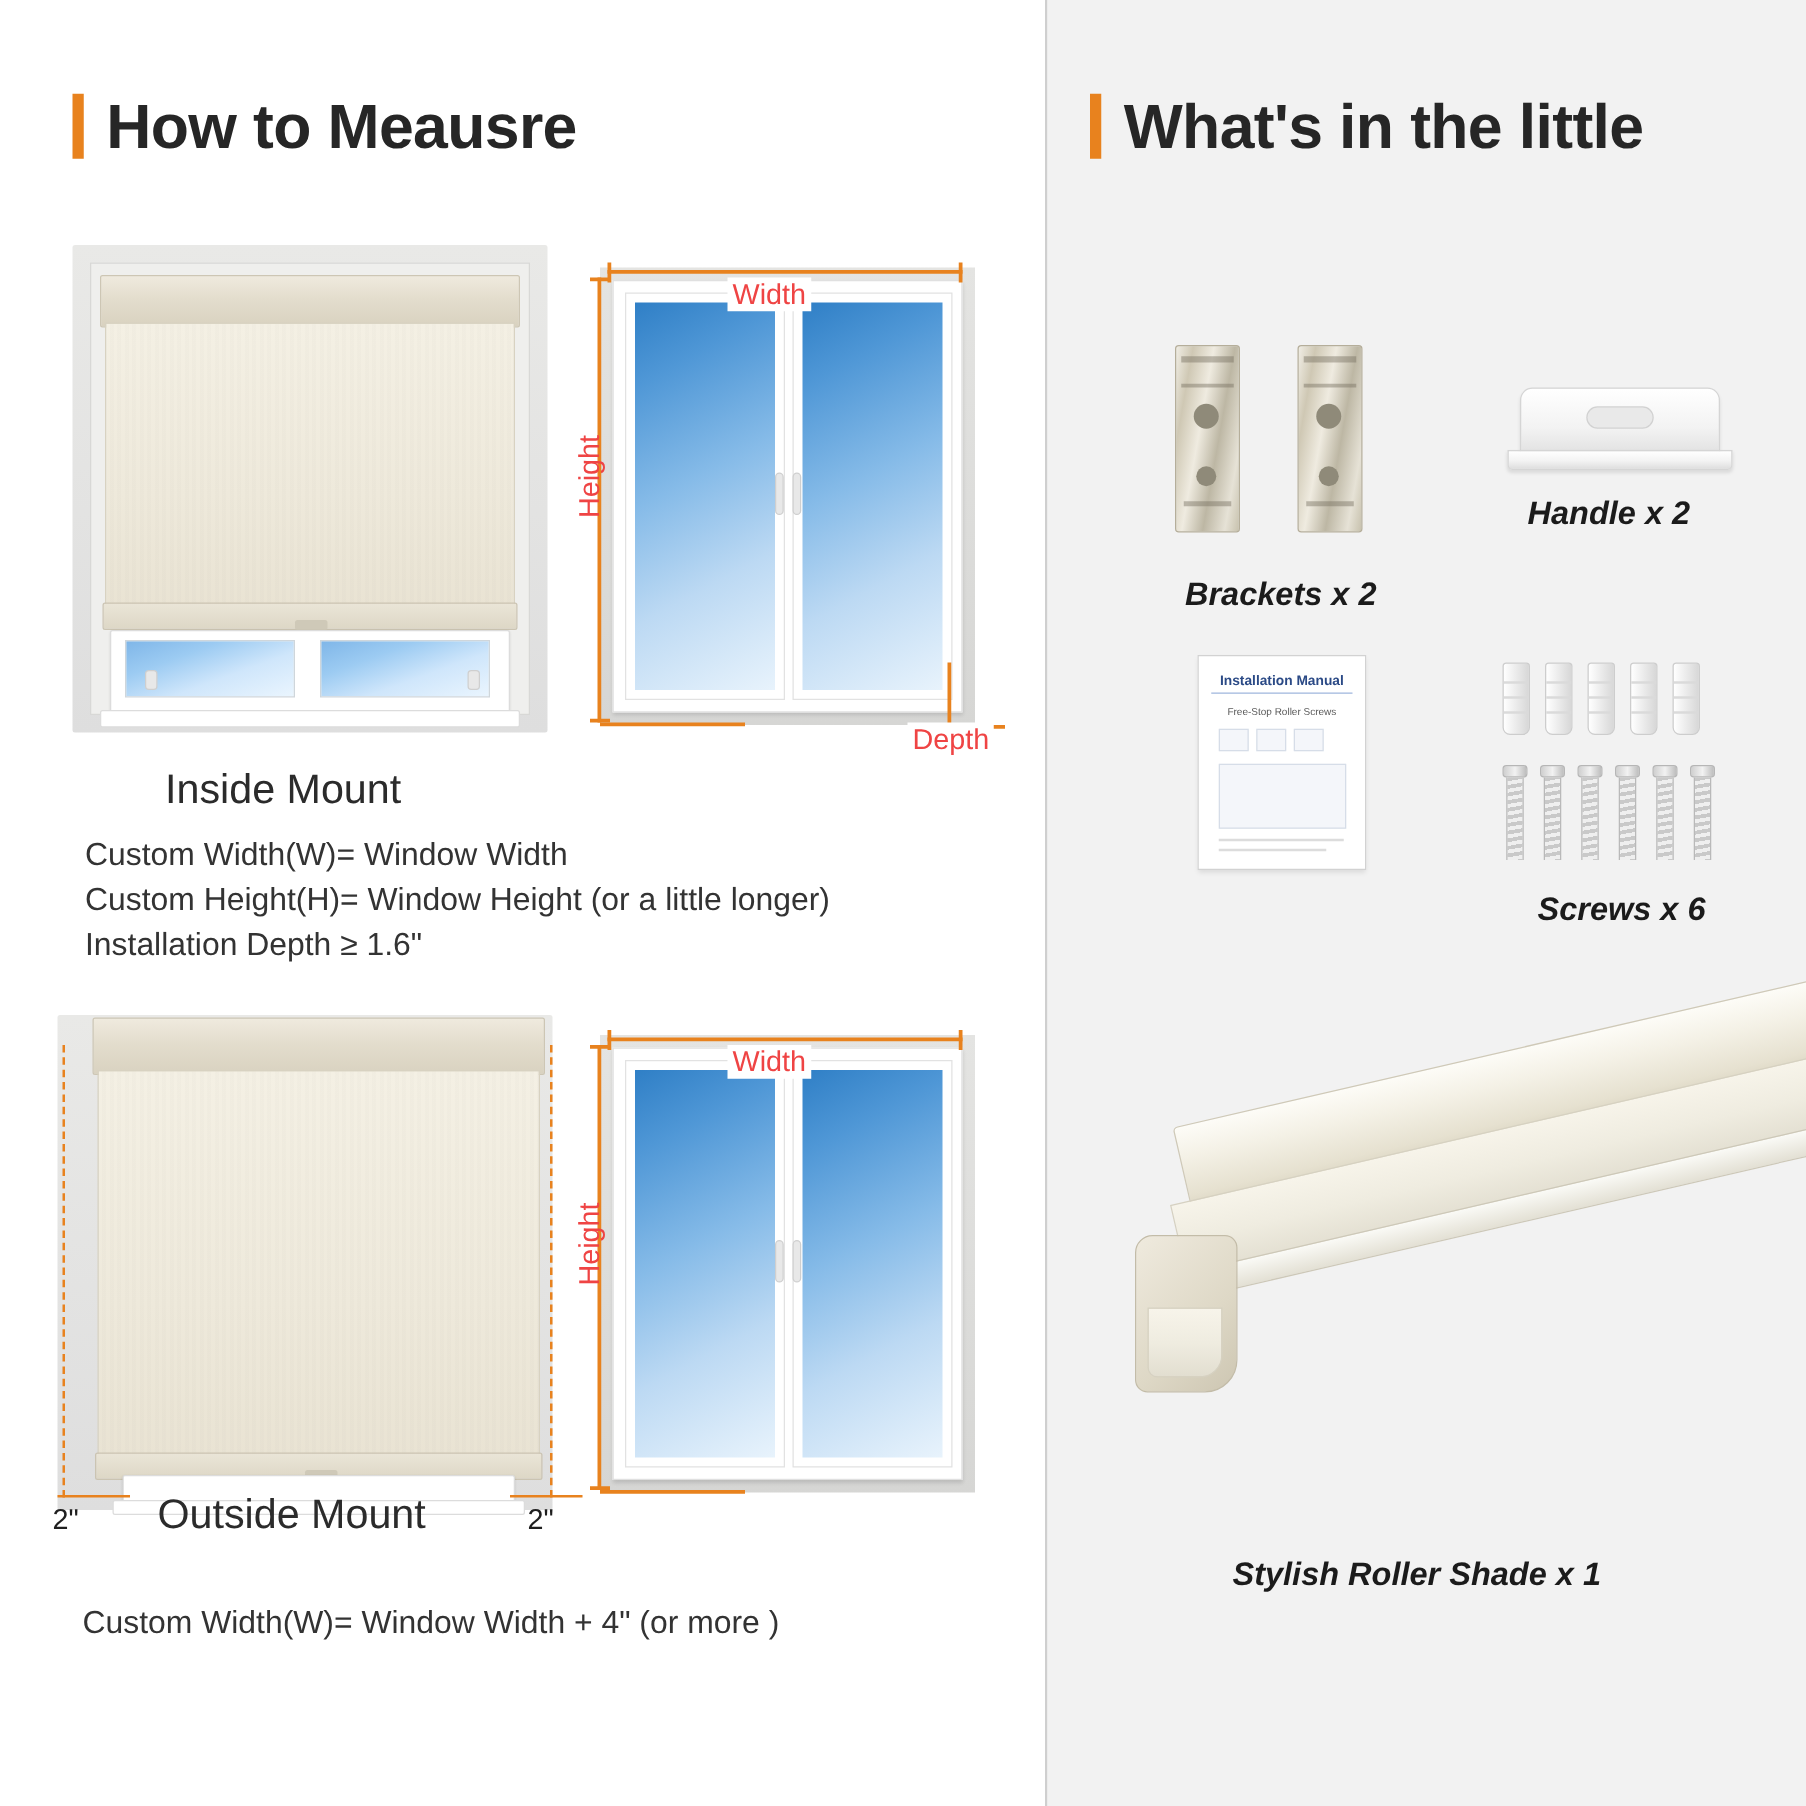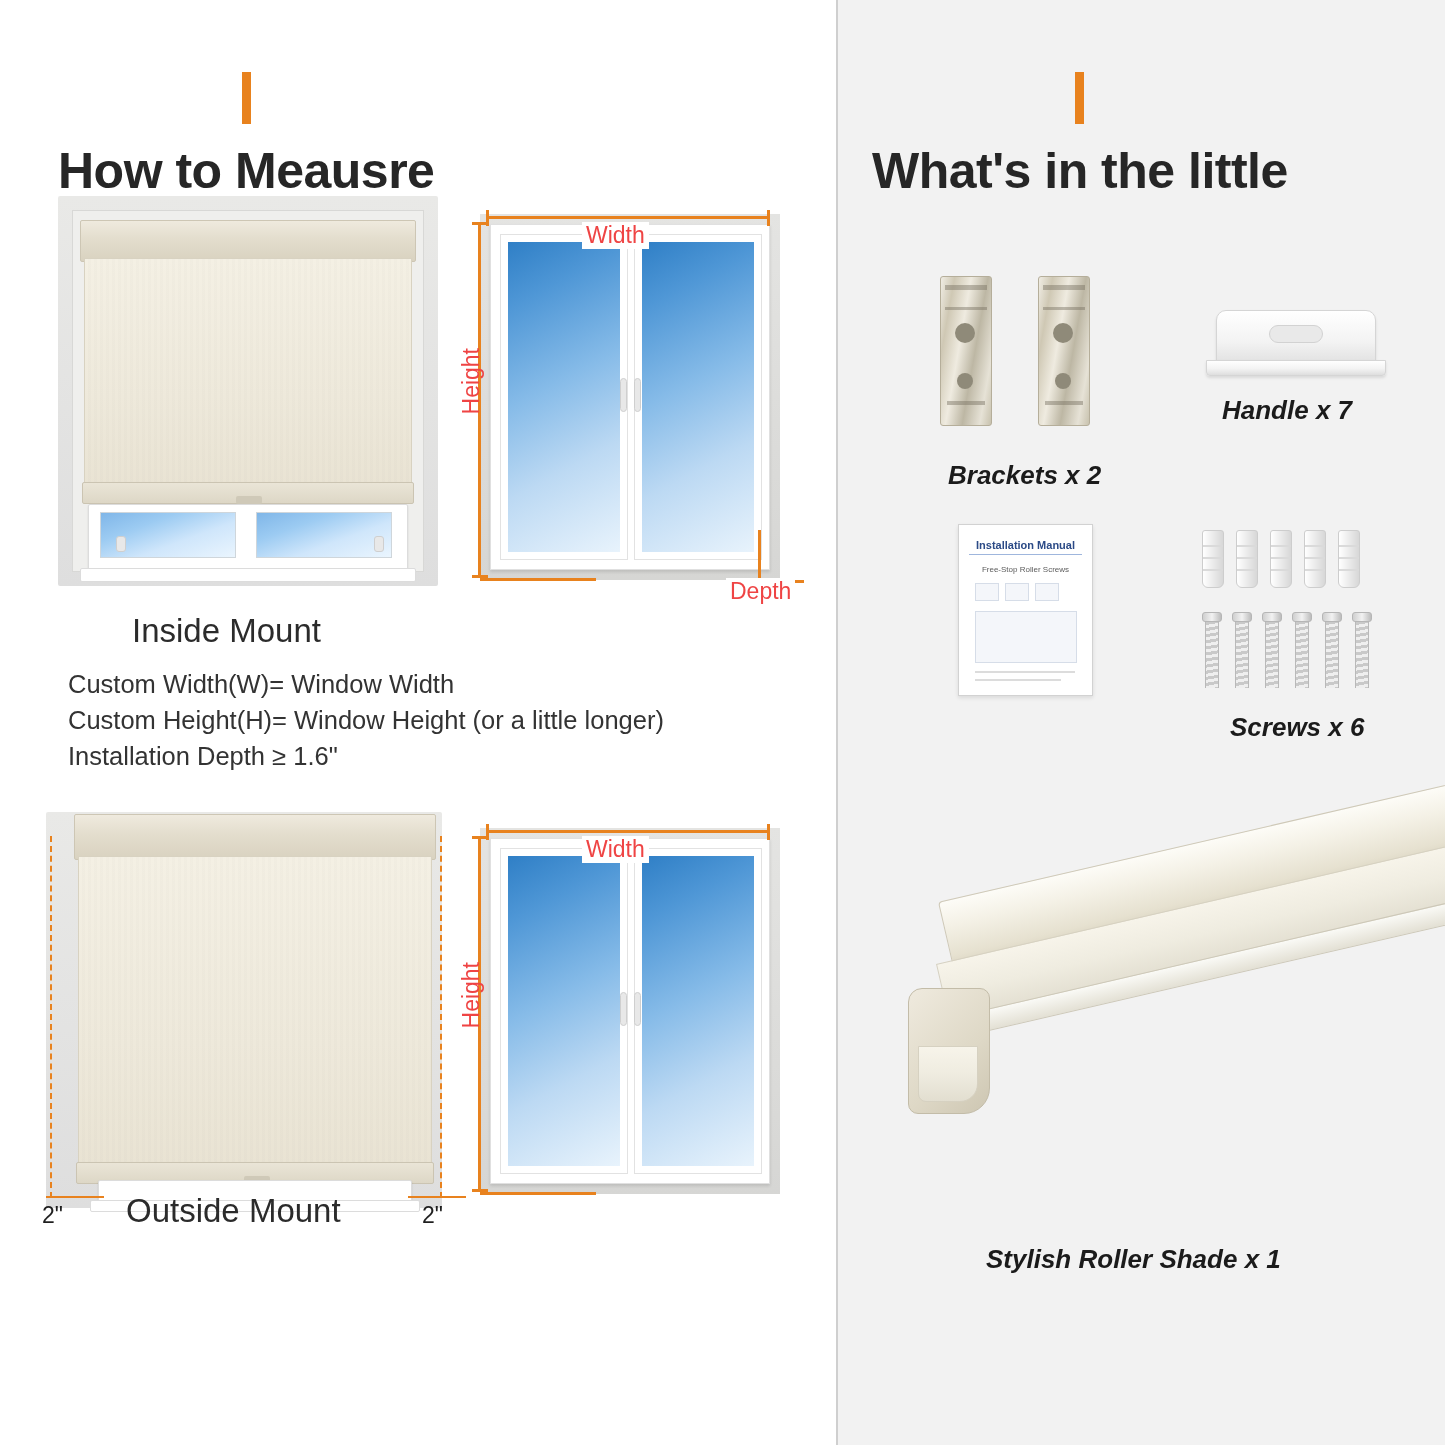--- a/index.html
+++ b/index.html
@@ -21,21 +21,20 @@
   }
   .right-panel {
     position: relative;
     width: 607px; height: 1445px;
     background: #f2f2f2;
   }
 
   .heading {
     display: flex; align-items: center;
     gap: 18px;
-    flex-direction: column;
   }
   .heading .bar {
     width: 9px; height: 52px; background: #E8821E; flex: 0 0 auto;
   }
   .heading .htext {
     font-size: 50px; font-weight: bold; color: #262626; letter-spacing: -0.5px;
     white-space: nowrap;
   }
 
   #left-heading { position: absolute; left: 58px; top: 72px; }
@@ -336,20 +335,21 @@
 
       <div class="mk" style="left:16px; top:22px; width:3px; height:356px;"></div>
       <div class="mk" style="left:10px; top:22px; width:16px; height:3px;"></div>
       <div class="mk" style="left:10px; top:375px; width:16px; height:3px;"></div>
       <div class="mk-label vertical" style="left:-8px; top:148px;">Height</div>
       <div class="mk" style="left:18px; top:378px; width:116px; height:3px;"></div>
     </div>
 
     <div class="section-title" style="position:absolute; left:126px; top:1192px;">Outside Mount</div>
 
+    <div class="bullet-line" style="position:absolute; left:66px; top:1284px;">Custom Width(W)= Window Width + 4"  (or more )</div>
   </div>
 
   <div class="right-panel">
 
     <div class="heading" style="position:absolute; left:34px; top:72px;">
       <div class="bar"></div>
       <div class="htext">What's in the little</div>
     </div>
 
     <div style="position:absolute; left:96px; top:272px; width:180px; height:160px;">
@@ -371,21 +371,21 @@
       </div>
     </div>
     <div class="pkg-caption" style="left:110px; top:460px;">Brackets x 2</div>
 
     <div style="position:absolute; left:368px; top:300px; width:180px; height:100px;">
       <div class="handle-piece" style="left:10px; top:10px; width:160px; height:58px;">
         <div class="handle-hole" style="left:52px; top:14px; width:54px; height:18px;"></div>
       </div>
       <div class="handle-piece" style="left:0px; top:60px; width:180px; height:16px; border-radius:0 0 4px 4px;"></div>
     </div>
-    <div class="pkg-caption" style="left:384px; top:395px;">Handle x 7</div>
+    <div class="pkg-caption" style="left:384px; top:395px;">Handle x 2</div>
 
     <div class="manual" style="left:120px; top:524px; width:135px; height:172px;">
       <div class="m-title">Installation Manual</div>
       <div class="m-sub">Free-Stop Roller Screws</div>
       <div class="m-box" style="left:16px; top:58px; width:24px; height:18px;"></div>
       <div class="m-box" style="left:46px; top:58px; width:24px; height:18px;"></div>
       <div class="m-box" style="left:76px; top:58px; width:24px; height:18px;"></div>
       <div class="m-box" style="left:16px; top:86px; width:102px; height:52px;"></div>
       <div class="m-line" style="left:16px; top:146px; width:100px;"></div>
       <div class="m-line" style="left:16px; top:154px; width:86px;"></div>

